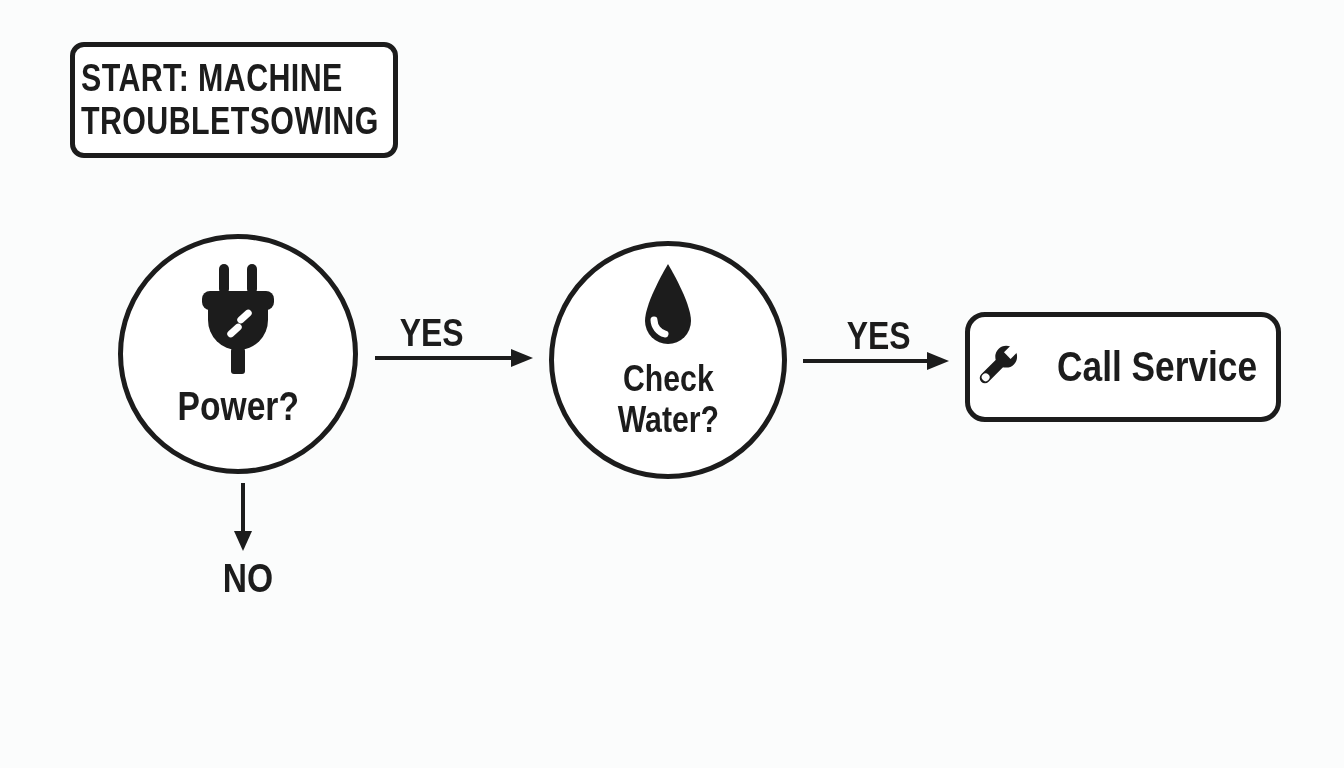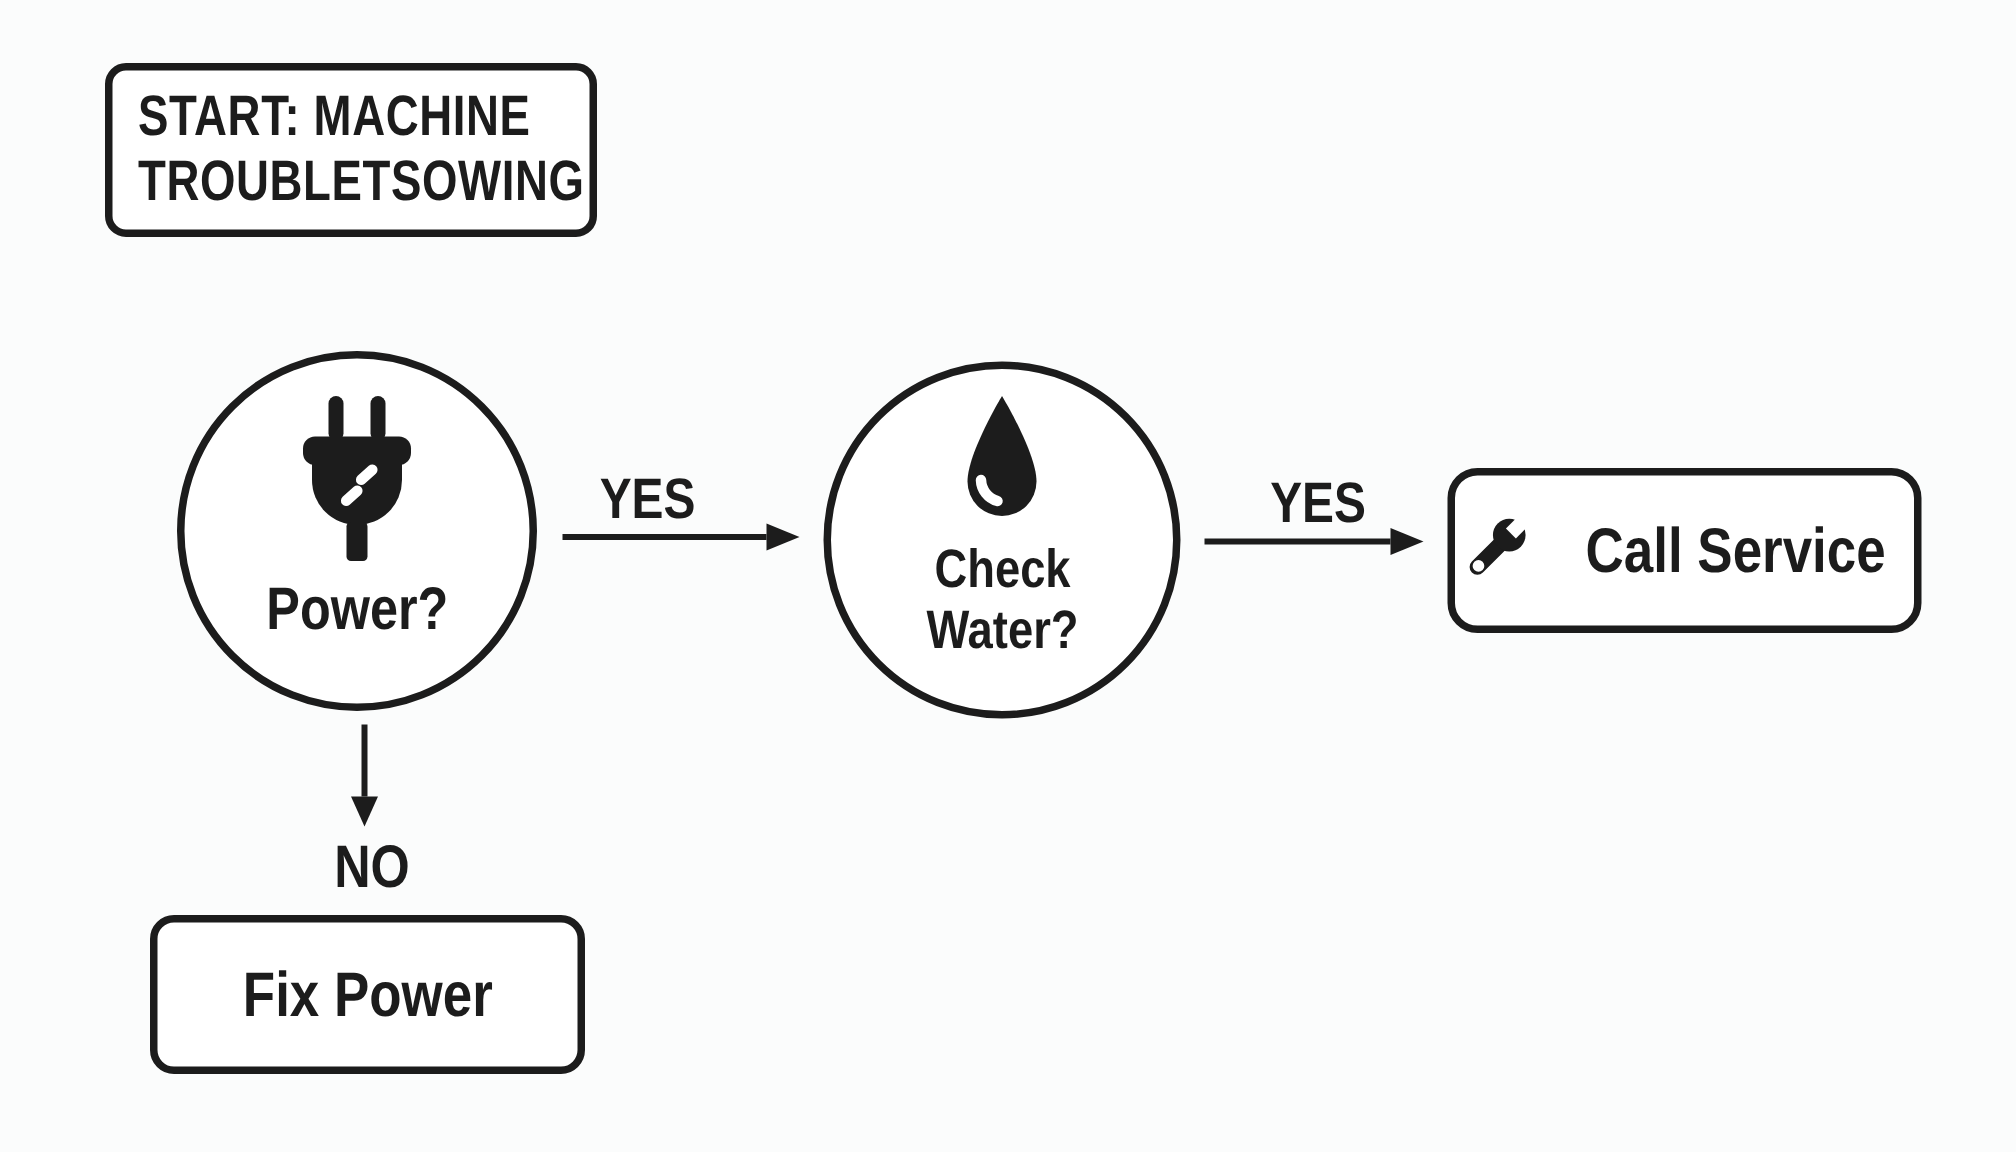--- a/index.html
+++ b/index.html
@@ -32,21 +32,21 @@
     display: flex;
     flex-direction: column;
     align-items: center;
   }
   .start-box {
     left: 70px; top: 42px;
     width: 328px; height: 116px;
     display: flex;
     flex-direction: column;
     justify-content: center;
-    padding-left: 17px;
+    padding-left: 6px;
   }
   .start-line {
     font-size: 38px;
     font-weight: 700;
     line-height: 43px;
     letter-spacing: 0.5px;
     transform: scaleX(0.80);
     transform-origin: 0 50%;
     white-space: nowrap;
   }
@@ -164,23 +164,20 @@
       <g transform="rotate(45 50 50)">
         <rect x="40" y="28" width="20" height="62" rx="10" fill="currentColor"></rect>
         <circle cx="50" cy="22" r="21" fill="currentColor"></circle>
         <rect x="41" y="-5" width="18" height="24" fill="#ffffff"></rect>
         <circle cx="50" cy="78" r="7.5" fill="#ffffff"></circle>
       </g>
     </svg>
     <div class="cond action-label">Call Service</div>
   </div>
 
-  <div class="node fix-box">
-    <div class="cond action-label">Fix Power</div>
-  </div>
 
   <div class="harrow" style="left:375px; top:348px; width:158px;">
     <span class="hline"></span>
     <span class="hhead"></span>
   </div>
   <div class="edge-label" style="left:394px; top:312px; width:72px;">YES</div>
 
   <div class="harrow" style="left:803px; top:351px; width:146px;">
     <span class="hline"></span>
     <span class="hhead"></span>

